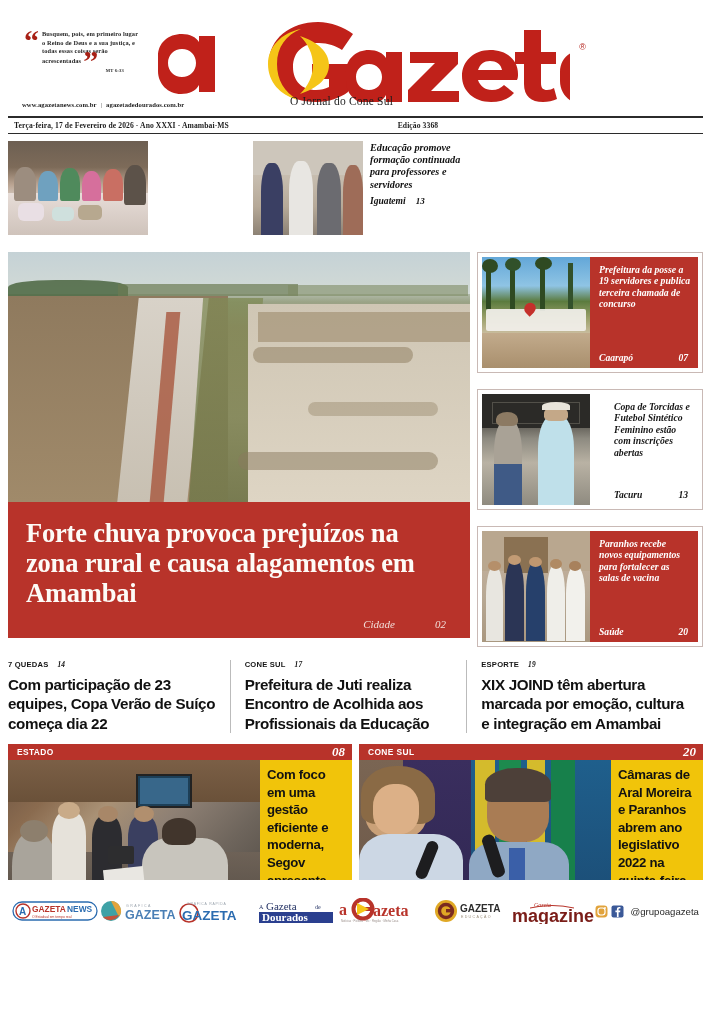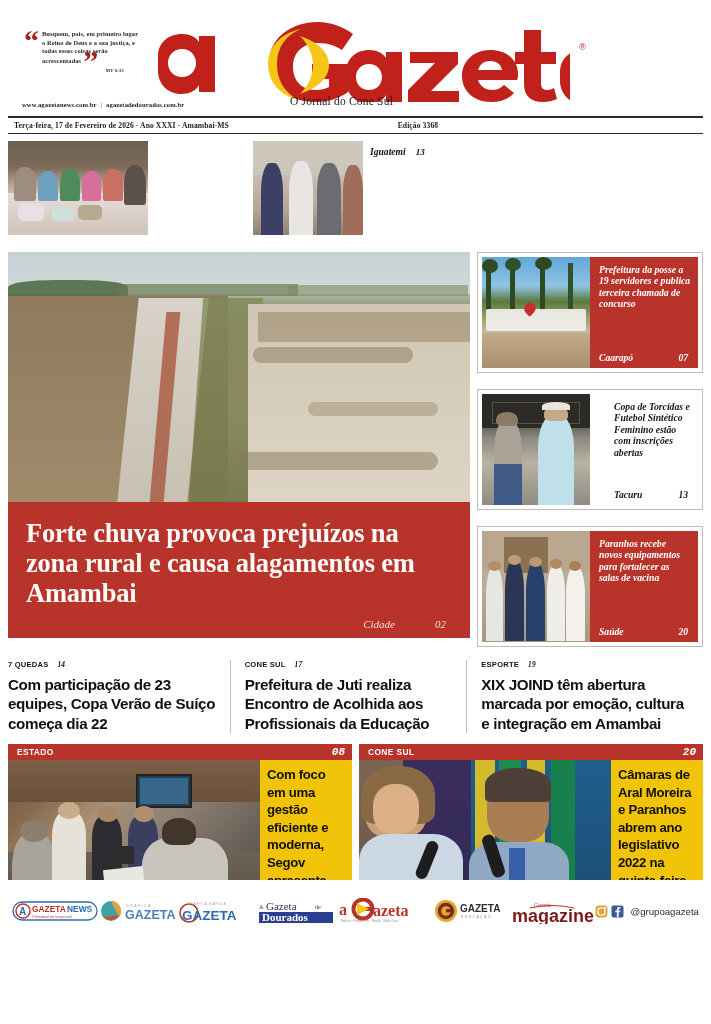--- a/index.html
+++ b/index.html
@@ -168,22 +168,22 @@
   .bpanel { flex:1 1 0; position:relative; height:136px; overflow:hidden; }
   .bpanel .bar {
     height:16px; background:#b8332a; display:flex; align-items:center;
     justify-content:space-between; padding:0 7px 0 9px;
   }
   .bpanel .bar .lbl {
     font-family:"Liberation Sans", sans-serif; font-weight:700;
     font-size:8.4px; color:#fff; letter-spacing:.4px;
   }
   .bpanel .bar .pg {
-    font-family:Liberation Mono, monospace; font-style:italic; font-weight:700;
-    font-size:11px; color:#fff;
+    font-family:Liberation Serif, serif; font-style:italic; font-weight:700;
+    font-size:13px; color:#fff;
   }
   .bpanel .body { display:flex; height:169px; }
   .bpanel .img { flex:1 1 auto; position:relative; overflow:hidden; }
   .bpanel .yellow {
     width:92px; flex:0 0 92px; background:#f1c40a;
     padding:6px 5px 4px 7px;
   }
   .bpanel .yellow h3 {
     font-family:"Liberation Sans", sans-serif; font-weight:700;
     font-size:13.2px; line-height:17.6px; color:#121212; letter-spacing:-.3px;
@@ -276,20 +276,21 @@
 
     <div class="teaser t2">
       <div class="ph ph-iguatemi photo" style="width:110px;height:94px;">
         <div style="position:absolute;left:0;top:0;right:0;height:34px;background:#cdc6bb;"></div>
         <div style="position:absolute;left:8px;top:22px;width:22px;height:72px;background:#3a3f63;border-radius:40% 40% 0 0;"></div>
         <div style="position:absolute;left:36px;top:20px;width:24px;height:74px;background:#e8e6e2;border-radius:40% 40% 0 0;"></div>
         <div style="position:absolute;left:64px;top:22px;width:24px;height:72px;background:#6b6b70;border-radius:40% 40% 0 0;"></div>
         <div style="position:absolute;left:90px;top:24px;width:20px;height:70px;background:#9e6c58;border-radius:40% 40% 0 0;"></div>
       </div>
       <div class="txt">
+        <div>Educação promove formação continuada para professores e servidores</div>
         <div class="credit">
           <span>Iguatemi</span>
           <span class="pg">13</span>
         </div>
       </div>
     </div>
 
   </div>
 
   <div class="main-row">

